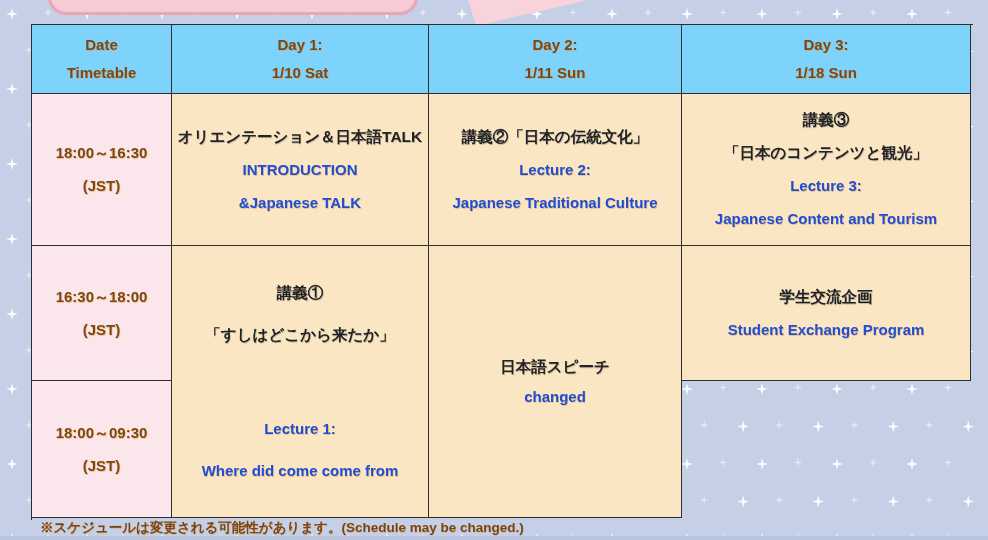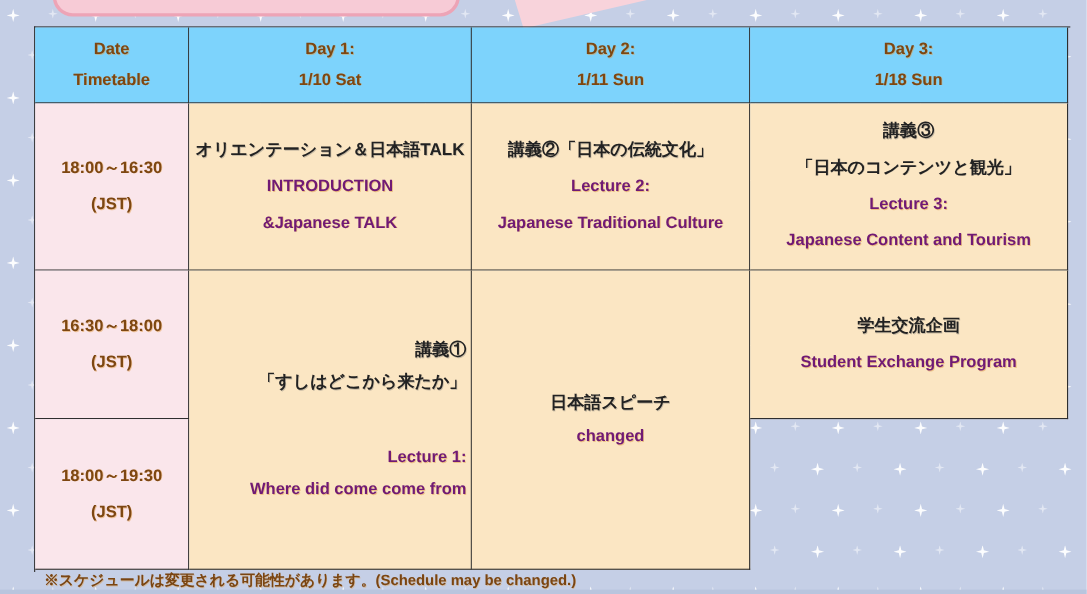--- a/index.html
+++ b/index.html
@@ -21,26 +21,26 @@
   .schedule-table{position:absolute;left:31px;top:24px;width:941px;height:495px;
           display:grid;grid-template-columns:140px 257px 253px 289px;
           grid-template-rows:69px 152px 135px 137px;
           border-top:1.5px solid #2e2e2e;border-left:1.5px solid #2e2e2e;}
   .cell{box-sizing:border-box;border-right:1.5px solid #2e2e2e;border-bottom:1.5px solid #2e2e2e;
         display:flex;flex-direction:column;align-items:center;justify-content:center;
         text-align:center;gap:13px;padding:2px 4px;overflow:hidden;}
   .pink-h{background:#7dd3fc;}
   .pink-t{background:#fae6eb;}
   .cream{background:#fbe6c3;}
-  .cell.tight{gap:9px;align-items:flex-end;}
+  .cell.tight{gap:22px;}
   .cell.mid{gap:10px;}
   .spacer30{height:30px;flex:0 0 auto;}
   .line{line-height:20px;white-space:nowrap;font-weight:bold;}
   .jp{font-size:15.5px;color:#222222;text-shadow:0.7px 0.7px 0 rgba(110,110,110,0.35);}
-  .en{font-size:15px;color:#701a75;text-shadow:0.7px 0.7px 0 rgba(225,155,70,0.5);}
+  .en{font-size:15px;color:#1d4ed8;text-shadow:0.7px 0.7px 0 rgba(225,155,70,0.5);}
   .hd{font-size:15px;color:#7d4712;text-shadow:0.7px 0.7px 0 rgba(225,155,70,0.5);}
 
   
   .footnote{position:absolute;left:40px;top:519px;font-size:13.5px;font-weight:bold;
             color:#7a4512;white-space:nowrap;text-shadow:0.6px 0.6px 0 rgba(225,160,80,0.45);}
   .bottom-strip{position:absolute;left:0;bottom:0;width:988px;height:4px;background:#b9c5de;}
 </style>
 </head>
 <body>
 
@@ -463,21 +463,21 @@
 
     <div class="cell pink-t" style="grid-area:2/1/3/2">
       <div class="line hd">18:00～16:30</div>
       <div class="line hd">(JST)</div>
     </div>
     <div class="cell pink-t" style="grid-area:3/1/4/2">
       <div class="line hd">16:30～18:00</div>
       <div class="line hd">(JST)</div>
     </div>
     <div class="cell pink-t" style="grid-area:4/1/5/2">
-      <div class="line hd">18:00～19:30</div>
+      <div class="line hd">18:00～09:30</div>
       <div class="line hd">(JST)</div>
     </div>
 
     <div class="cell cream" style="grid-area:2/2/3/3">
       <div class="line jp">オリエンテーション＆日本語TALK</div>
       <div class="line en">INTRODUCTION</div>
       <div class="line en">&amp;Japanese TALK</div>
     </div>
     <div class="cell cream" style="grid-area:2/3/3/4">
       <div class="line jp">講義②「日本の伝統文化」</div>

